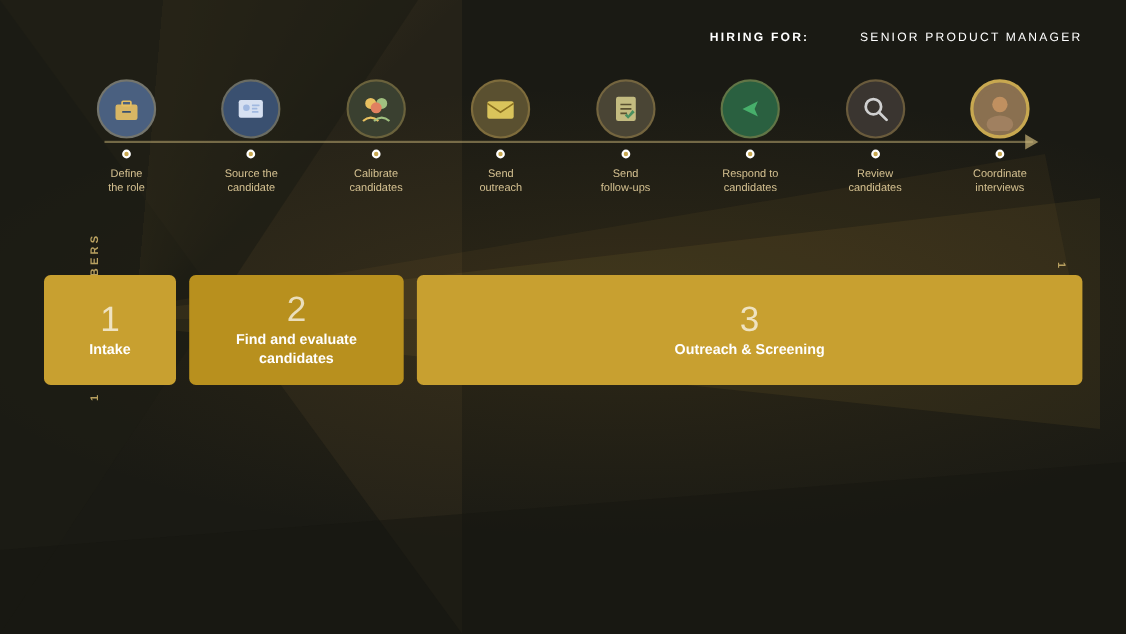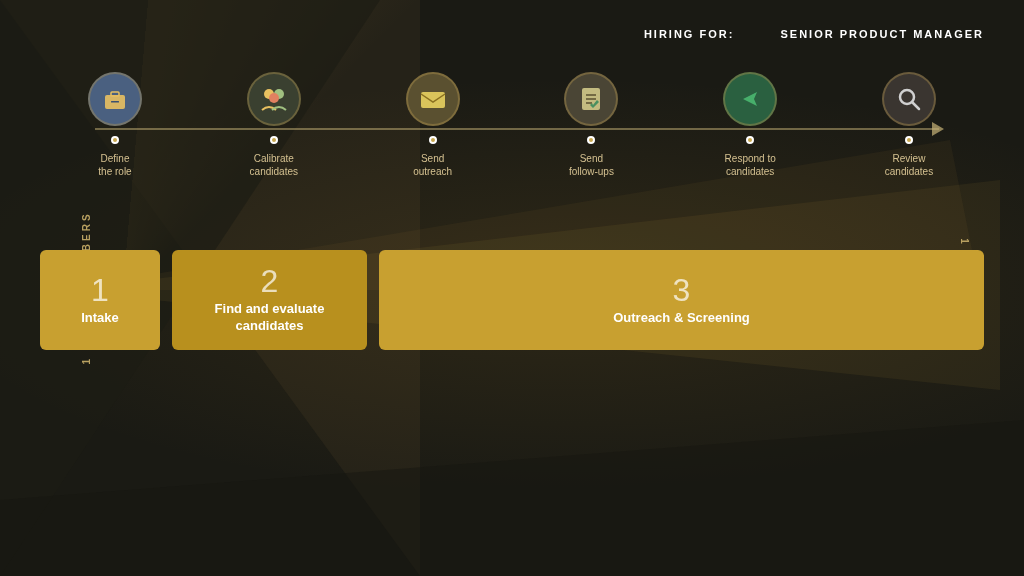--- a/index.html
+++ b/index.html
@@ -284,21 +284,21 @@
 
     <polygon points="60,290 1000,180 1000,390" fill="rgba(200,160,60,0.08)"></polygon>
     <polygon points="60,290 950,140 980,290" fill="rgba(200,160,60,0.06)"></polygon>
 
     <polygon points="0,576 1024,576 1024,420 0,500" fill="#151510" opacity="0.5"></polygon>
   </svg>
 </div>
 
 <div class="hiring-label">
   <span>HIRING FOR:</span>
-  &nbsp;<span style="color:#fff;font-weight:700;">SENIOR PRODUCT MANAGER</span>
+  &nbsp;<span style="color:#fff;font-weight:400;">SENIOR PRODUCT MANAGER</span>
 </div>
 
 <div class="left-label">1 BILLION MEMBERS</div>
 
 <div class="right-label">1 CANDIDATE</div>
 
 <div class="main-content">
 
   <div class="timeline-section">
     <div class="timeline-line"></div>
@@ -311,20 +311,33 @@
           <svg width="28" height="28" viewBox="0 0 28 28" fill="none">
             <rect x="4" y="10" width="20" height="14" rx="2" fill="#e8c060" opacity="0.9"></rect>
             <rect x="10" y="7" width="8" height="4" rx="1" fill="none" stroke="#e8c060" stroke-width="1.5"></rect>
             <rect x="10" y="16" width="8" height="1.5" rx="0.5" fill="#3a5070"></rect>
           </svg>
         </div>
         <div class="step-dot"></div>
         <div class="step-label">Define<br>the role</div>
       </div>
 
+      <div class="step">
+        <div class="step-icon icon-card">
+          <svg width="30" height="30" viewBox="0 0 30 30" fill="none">
+            <rect x="4" y="7" width="22" height="16" rx="2" fill="#e8f0ff" opacity="0.9"></rect>
+            <circle cx="11" cy="14" r="3" fill="#a0b8e0"></circle>
+            <rect x="16" y="11" width="7" height="1.5" rx="0.5" fill="#a0b8e0"></rect>
+            <rect x="16" y="14" width="5" height="1.5" rx="0.5" fill="#a0b8e0"></rect>
+            <rect x="16" y="17" width="6" height="1.5" rx="0.5" fill="#a0b8e0"></rect>
+          </svg>
+        </div>
+        <div class="step-dot"></div>
+        <div class="step-label">Source the<br>candidate</div>
+      </div>
 
       <div class="step">
         <div class="step-icon icon-group">
           <svg width="34" height="30" viewBox="0 0 34 30" fill="none">
             <circle cx="12" cy="10" r="5" fill="#e8c060"></circle>
             <circle cx="22" cy="10" r="5" fill="#a0c080"></circle>
             <circle cx="17" cy="14" r="5" fill="#e08060"></circle>
             <path d="M5 26 Q12 20 19 26" stroke="#e8c060" stroke-width="2" fill="none"></path>
             <path d="M15 26 Q22 20 29 26" stroke="#a0c080" stroke-width="2" fill="none"></path>
           </svg>
@@ -373,20 +386,31 @@
           <svg width="30" height="30" viewBox="0 0 30 30" fill="none">
             <circle cx="13" cy="13" r="7" fill="none" stroke="#d0d0d0" stroke-width="2.5"></circle>
             <line x1="18" y1="18" x2="25" y2="25" stroke="#d0d0d0" stroke-width="2.5" stroke-linecap="round"></line>
           </svg>
         </div>
         <div class="step-dot"></div>
         <div class="step-label">Review<br>candidates</div>
       </div>
 
 
+      <div class="step">
+        <div class="avatar-circle" style="margin-bottom:8px;">
+          <svg width="40" height="40" viewBox="0 0 40 40" fill="none">
+            <circle cx="20" cy="20" r="20" fill="#8a7050"></circle>
+            <circle cx="20" cy="16" r="7" fill="#c09060"></circle>
+            <ellipse cx="20" cy="34" rx="12" ry="8" fill="#a08060"></ellipse>
+          </svg>
+        </div>
+        <div class="step-dot"></div>
+        <div class="step-label">Coordinate<br>interviews</div>
+      </div>
 
     </div>
   </div>
 
   <div class="phases-section">
 
     <div class="phase-box phase-box-1">
       <div class="phase-number">1</div>
       <div class="phase-name">Intake</div>
     </div>

